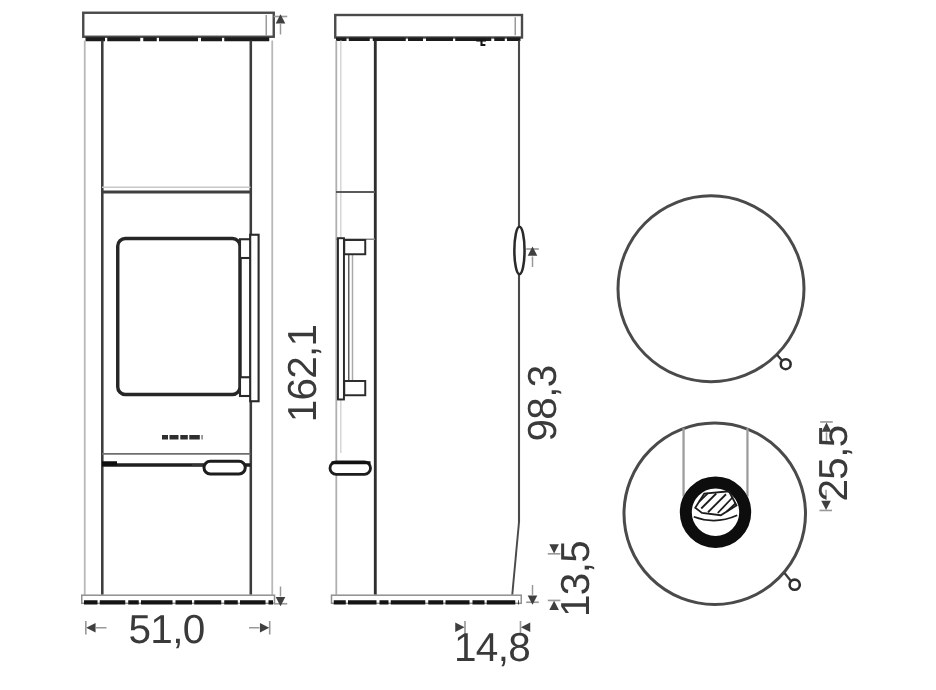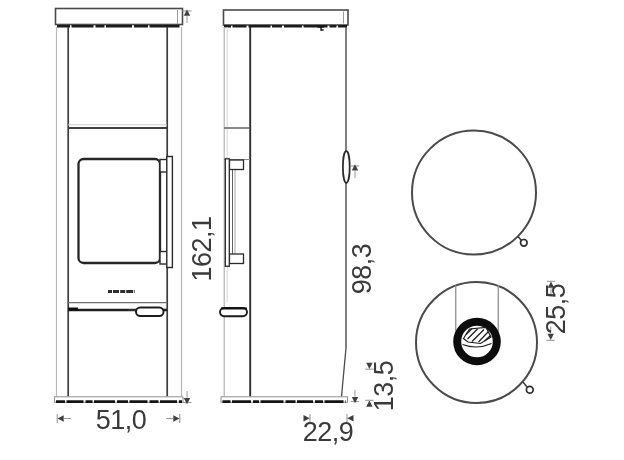--- a/index.html
+++ b/index.html
@@ -189,24 +189,24 @@
         <path d="M546.3 340.3 H554.7" stroke="#999" stroke-width="1.1"></path>
         <path d="M550.7 340 L547.5 333.8 H553.9 Z" fill="#3f3f3f"></path>
         <path d="M550.7 333.4 V326.5" stroke="#999" stroke-width="1"></path>
       </g>
     </g>
   </svg>
 
   <div>
     <div class="dim-label vert" style="left:202px; top:249px;">162,1</div>
 
-    <div class="dim-label" style="left:121px; top:420px;">51,0</div>
+    <div class="dim-label" style="left:111px; top:420px;">51,0</div>
 
     <div class="dim-label vert" style="left:362px; top:269px;">98,3</div>
 
     <div class="dim-label vert" style="left:384px; top:386px;">13,5</div>
 
-    <div class="dim-label" style="left:328px; top:432px;">22,9</div>
+    <div class="dim-label" style="left:328px; top:432px;">14,8</div>
 
     <div class="dim-label vert" style="left:556px; top:309px;">25,5</div>
   </div>
 
 </div>
 
 </body></html>

